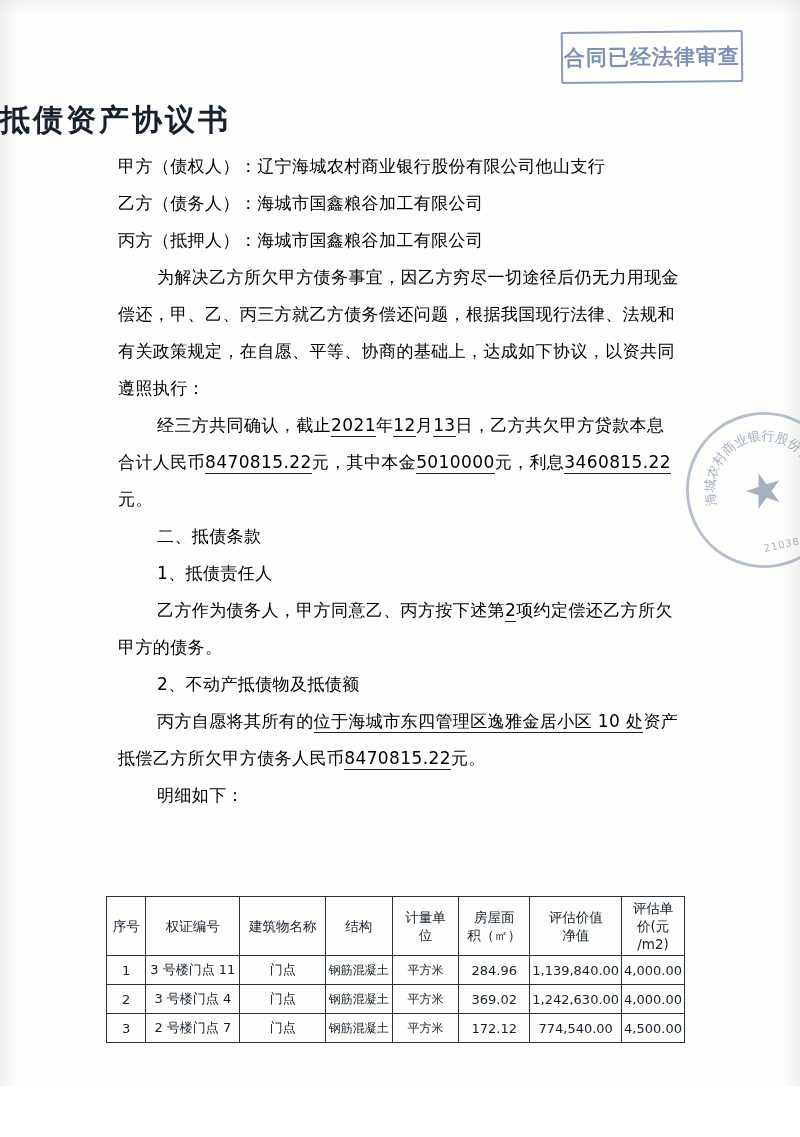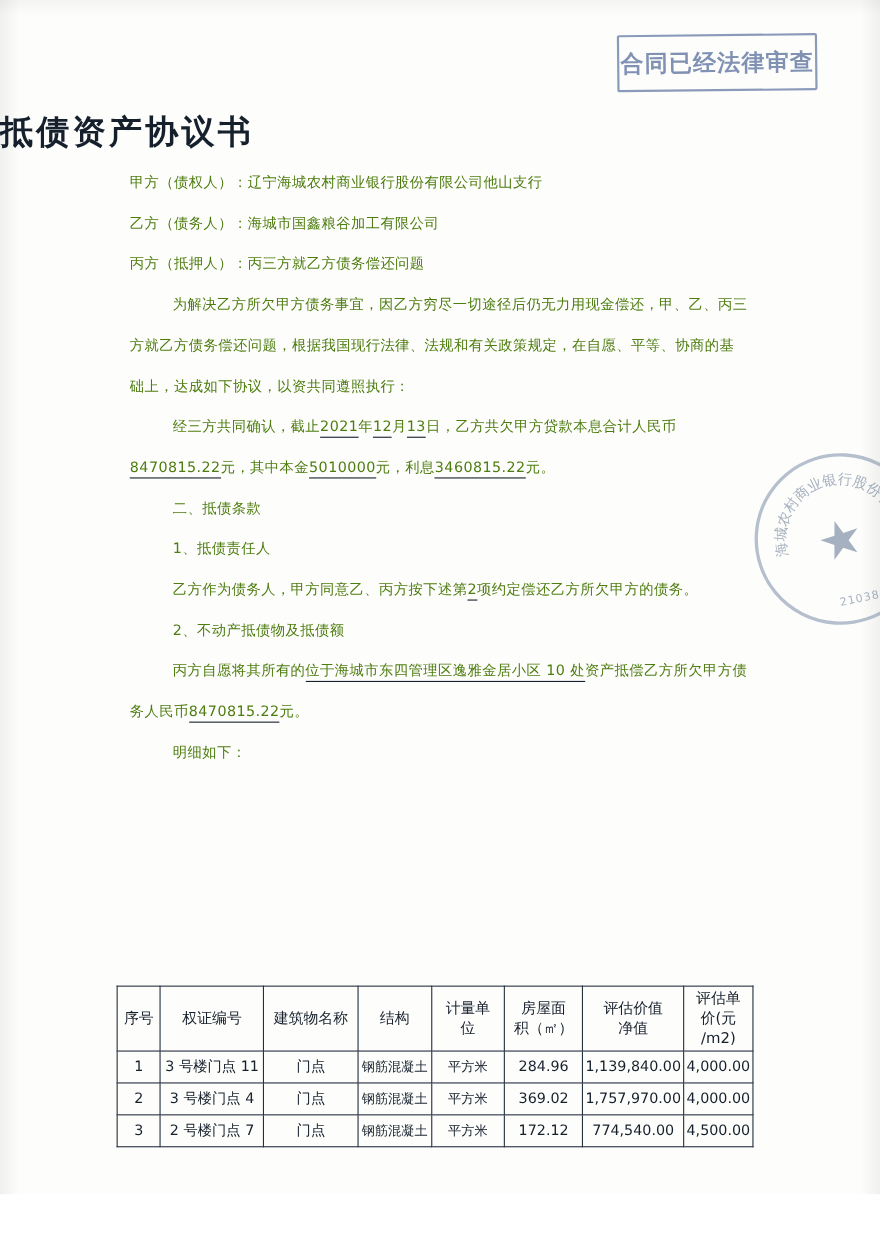--- a/index.html
+++ b/index.html
@@ -111,24 +111,24 @@
     font-size: 30px;
     font-weight: bold;
     letter-spacing: 3px;
     color: #16202d;
   }
   .body {
     position: absolute;
     left: 118px;
     top: 148px;
     width: 562px;
-    font-size: 13px;
+    font-size: 17px;
     line-height: 37px;
     letter-spacing: 0.4px;
-    color: #4d7c0f;
+    color: #000000;
   }
   .body p {
     margin: 0;
   }
   .indent {
     text-indent: 39px;
   }
   .u {
     border-bottom: 1.4px solid #16202d;
     padding-bottom: 1px;
@@ -198,21 +198,21 @@
       </svg>
       <div class="star">★</div>
       <div class="bottom-num">21038</div>
     </div>
 
     <div class="title">抵债资产协议书</div>
 
     <div class="body">
       <p>甲方（债权人）：辽宁海城农村商业银行股份有限公司他山支行</p>
       <p>乙方（债务人）：海城市国鑫粮谷加工有限公司</p>
-      <p>丙方（抵押人）：丙三方就乙方债务偿还问题</p>
+      <p>丙方（抵押人）：海城市国鑫粮谷加工有限公司</p>
 
       <p class="indent">为解决乙方所欠甲方债务事宜，因乙方穷尽一切途径后仍无力用现金偿还，甲、乙、丙三方就乙方债务偿还问题，根据我国现行法律、法规和有关政策规定，在自愿、平等、协商的基础上，达成如下协议，以资共同遵照执行：</p>
 
 
       <p class="indent"><span>经三方共同确认，截止</span><span class="u num">2021</span><span>年</span><span class="u num">12</span><span>月</span><span class="u num">13</span><span>日，乙方共欠甲方贷款本息合计人民币</span><span class="u num">8470815.22</span><span>元，其中本金</span><span class="u num">5010000</span><span>元，利息</span><span class="u num">3460815.22</span><span>元。</span></p>
 
       <p class="indent">二、抵债条款</p>
 
       <p class="indent">1、抵债责任人</p>
 
@@ -250,21 +250,21 @@
             <td>1,139,840.00</td>
             <td>4,000.00</td>
           </tr>
           <tr>
             <td>2</td>
             <td>3 号楼门点 4</td>
             <td>门点</td>
             <td class="small">钢筋混凝土</td>
             <td class="small">平方米</td>
             <td>369.02</td>
-            <td>1,757,970.00</td>
+            <td>1,242,630.00</td>
             <td>4,000.00</td>
           </tr>
           <tr>
             <td>3</td>
             <td>2 号楼门点 7</td>
             <td>门点</td>
             <td class="small">钢筋混凝土</td>
             <td class="small">平方米</td>
             <td>172.12</td>
             <td>774,540.00</td>

